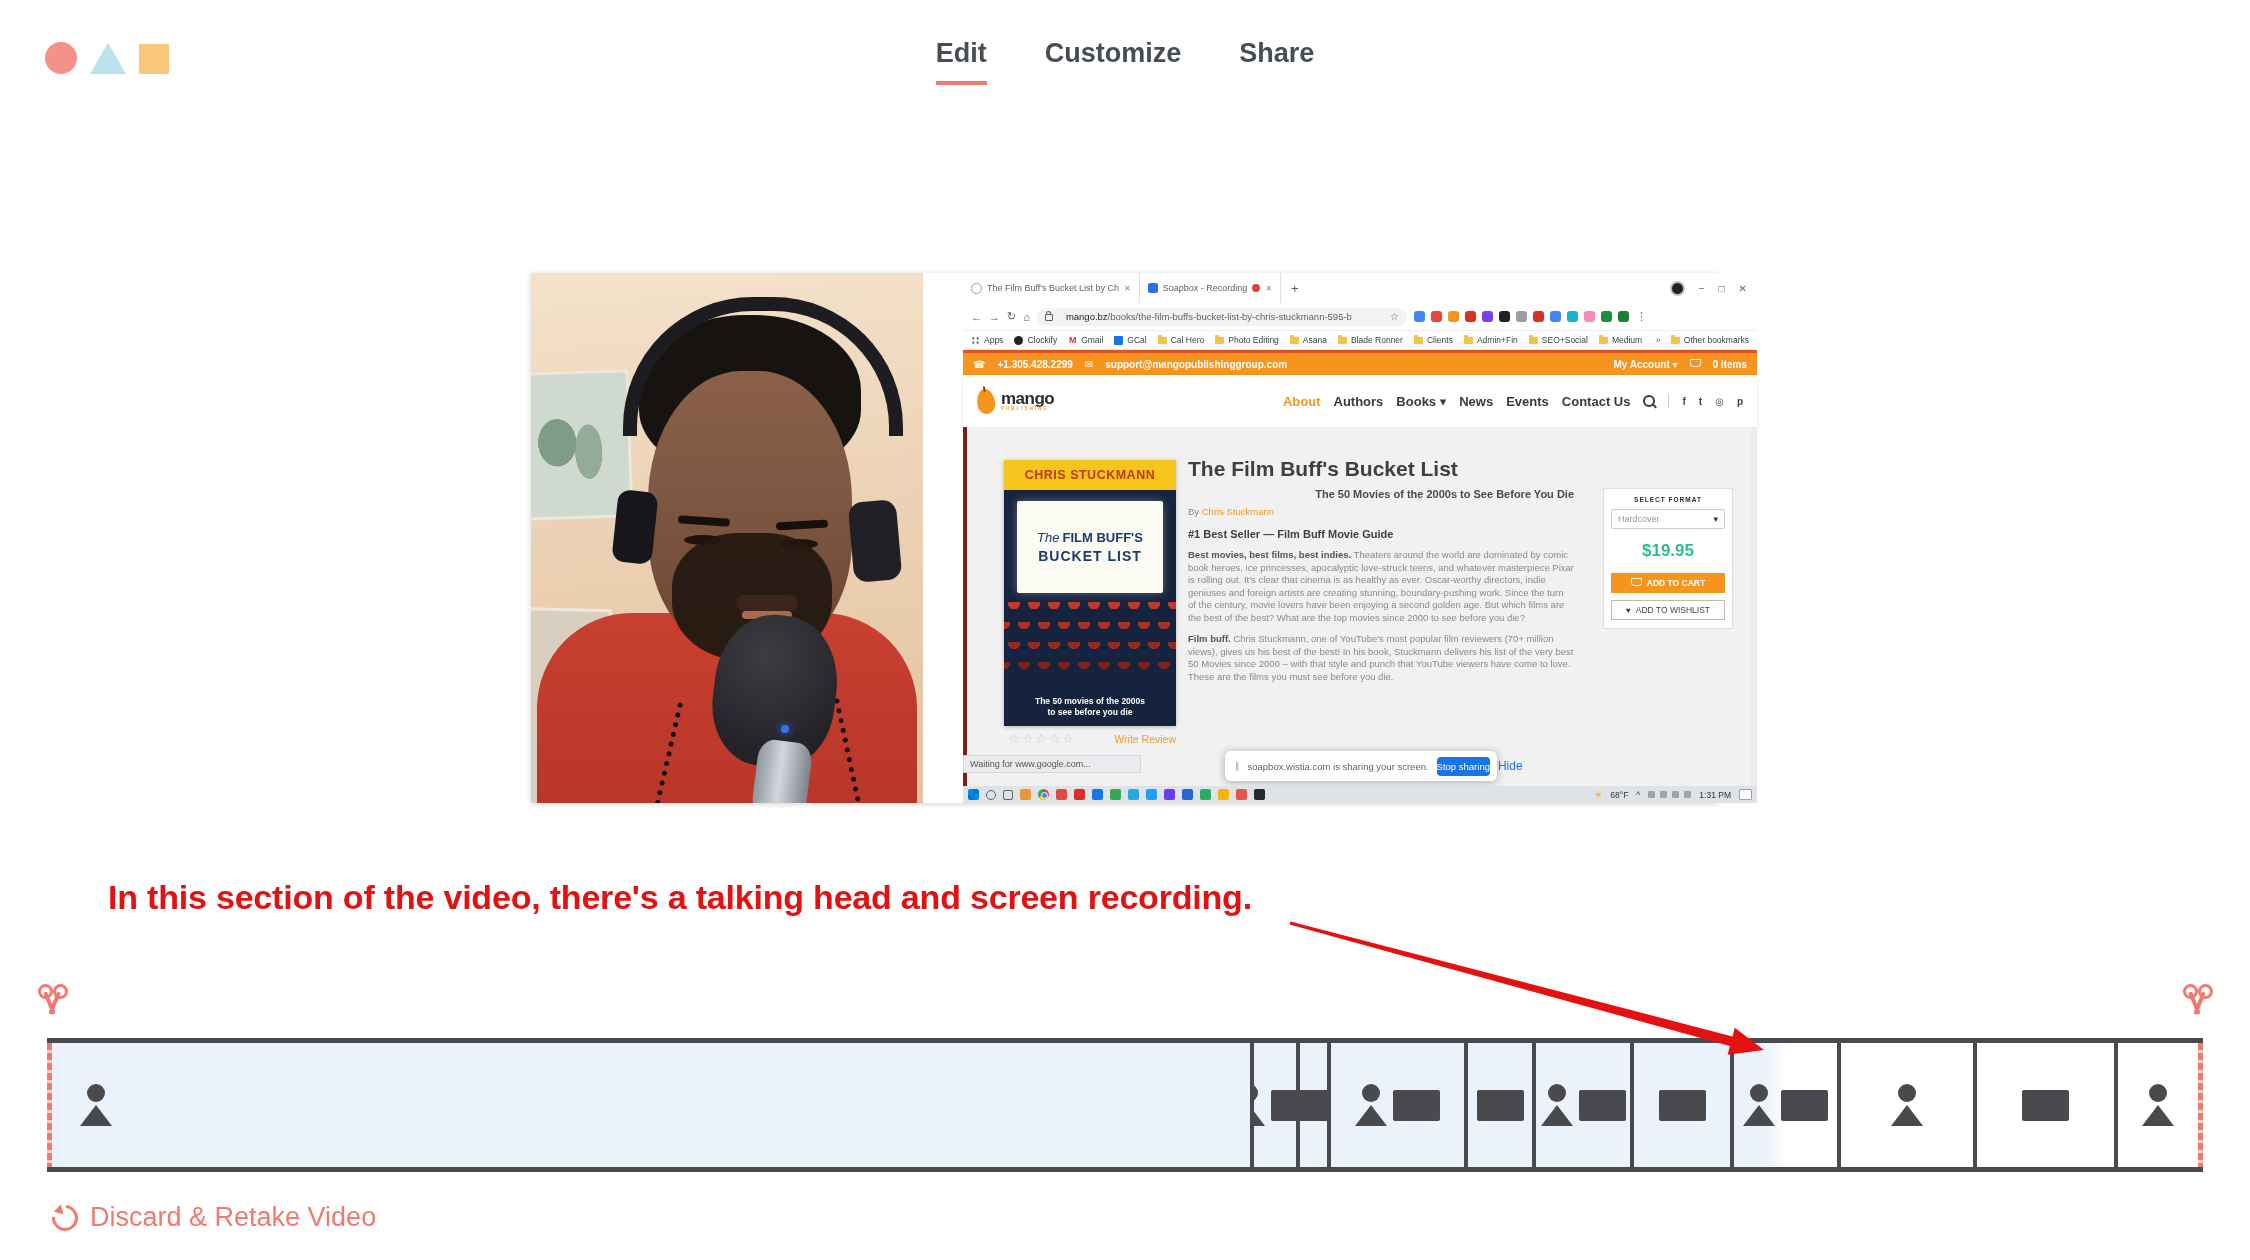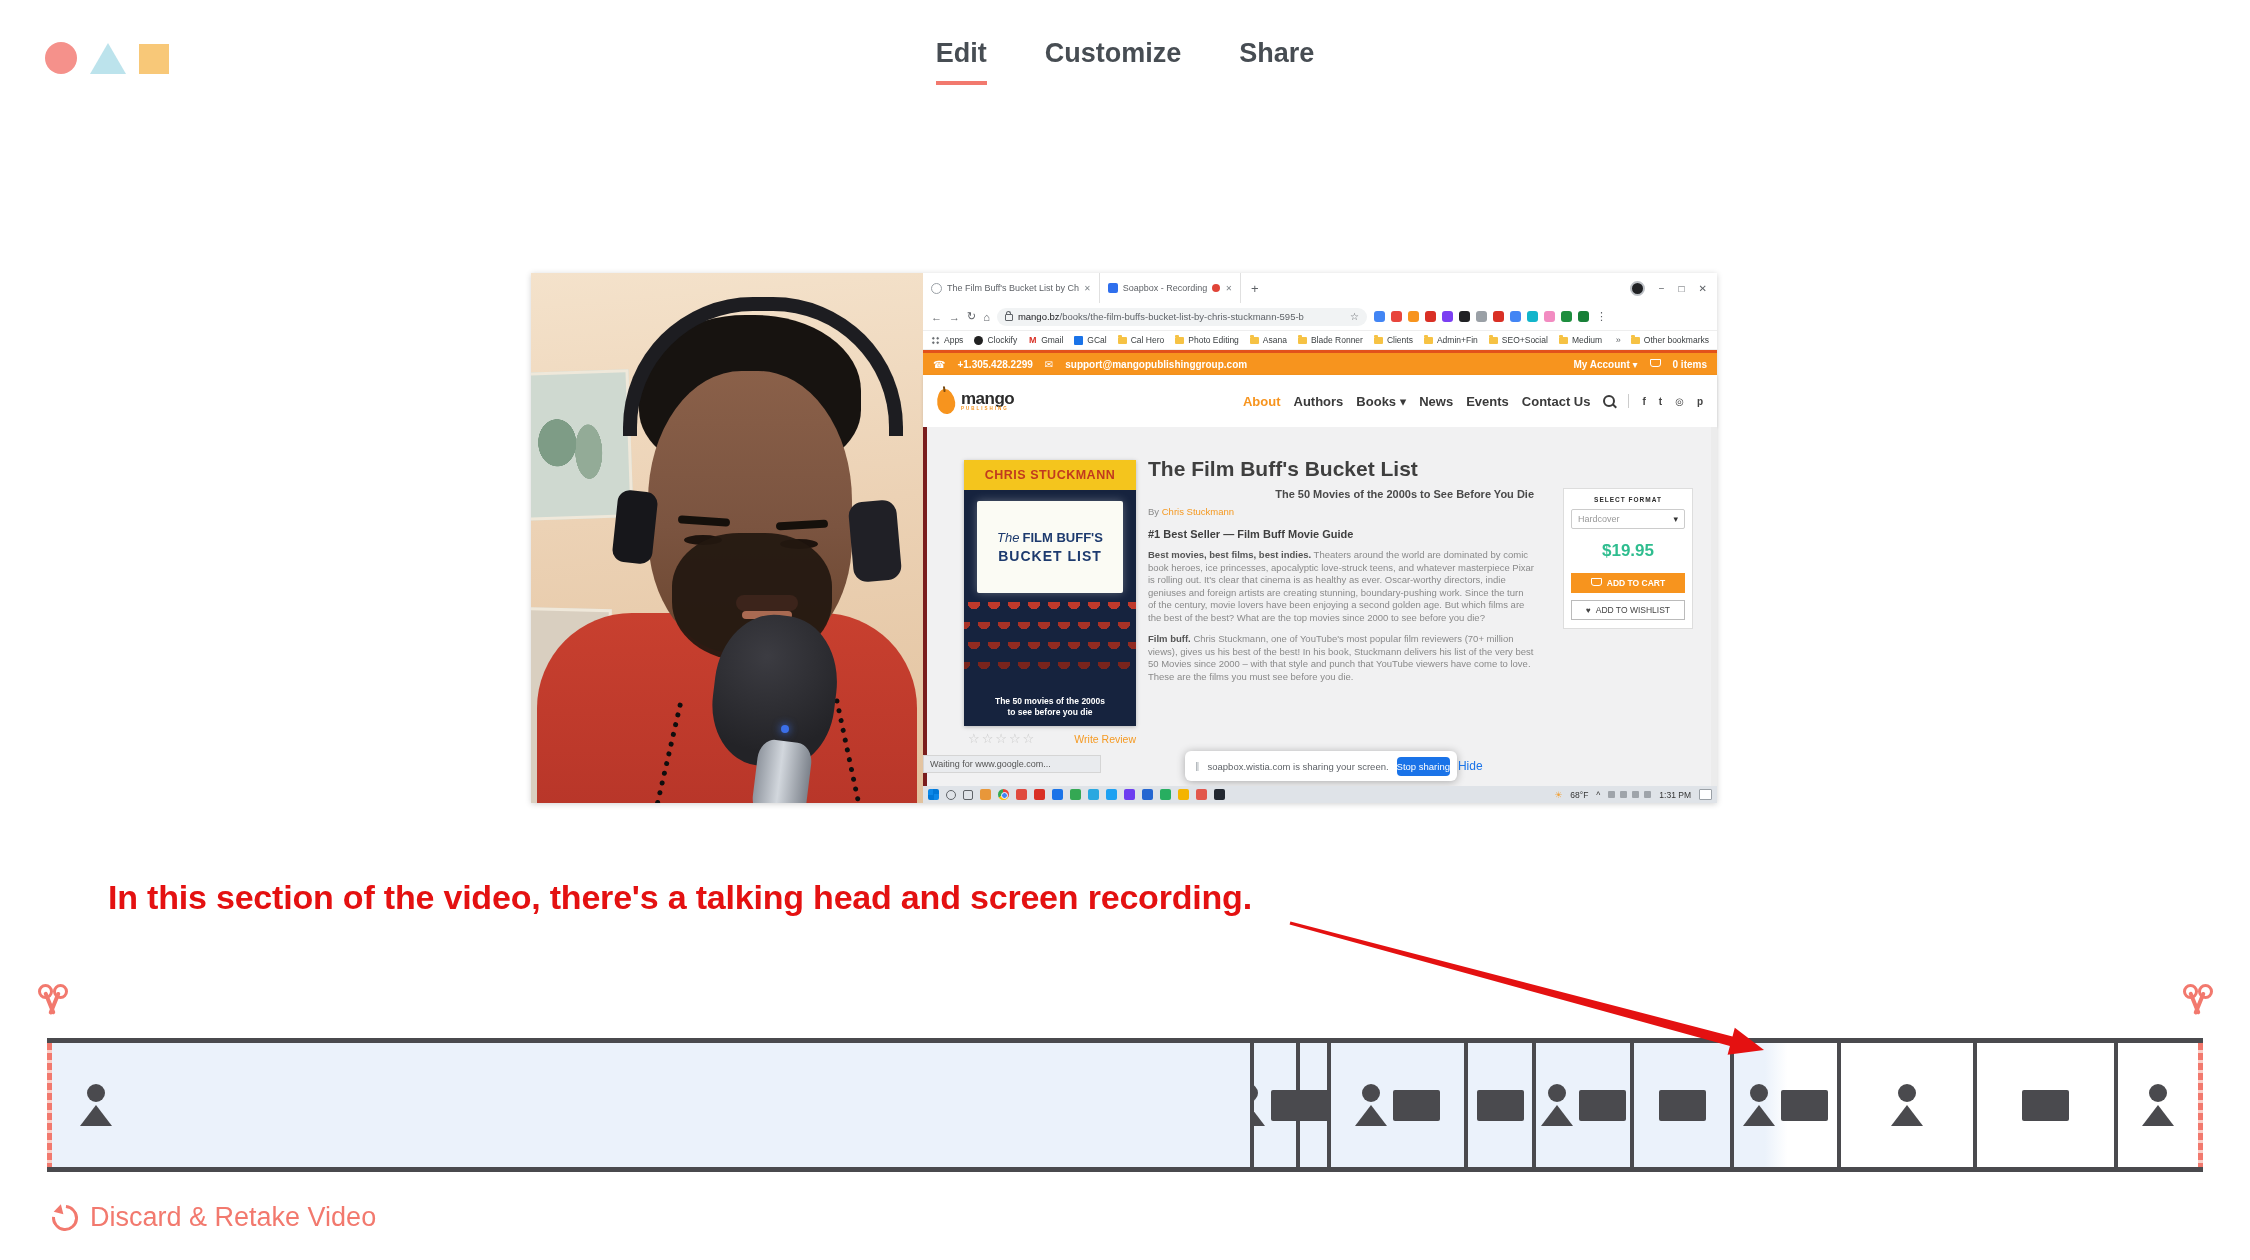--- a/index.html
+++ b/index.html
@@ -42,34 +42,34 @@
   .headband{position:absolute;left:92px;top:24px;width:252px;height:125px;border:14px solid #1d1d21;border-bottom:none;border-radius:130px 130px 0 0;}
   .cup-l{position:absolute;left:84px;top:218px;width:40px;height:72px;background:#17171b;border-radius:12px;transform:rotate(6deg);}
   .cup-r{position:absolute;left:320px;top:228px;width:48px;height:80px;background:#202026;border-radius:14px;transform:rotate(-5deg);}
   .strand-l{position:absolute;left:132px;top:428px;height:135px;border-left:5px dotted #0e0e0e;transform:rotate(13deg);}
   .strand-r{position:absolute;left:318px;top:424px;height:145px;border-left:5px dotted #0e0e0e;transform:rotate(-12deg);}
   .mic-foam{position:absolute;left:183px;top:342px;width:122px;height:152px;background:radial-gradient(circle at 40% 28%,#3c3c42,#232327 72%);border-radius:46% 46% 42% 42%;transform:rotate(7deg);}
   .mic-handle{position:absolute;left:224px;top:468px;width:54px;height:78px;background:linear-gradient(90deg,#8f959e,#d2d7dd 45%,#7c828b);border-radius:16px/20px;transform:rotate(7deg);}
   .mic-led{position:absolute;left:250px;top:452px;width:8px;height:8px;border-radius:50%;background:#3b6fe8;box-shadow:0 0 9px #3b6fe8;}
 
   
-  .browser{position:relative;width:794px;height:530px;background:#fff;flex:none;font-family:"Liberation Sans","DejaVu Sans",sans-serif;}
+  .browser{position:relative;width:794px;height:530px;background:#fff;flex:none;font-family:"Liberation Sans","DejaVu Sans",sans-serif;margin-left:40px;}
   .tabstrip{position:absolute;left:0;top:0;width:100%;height:30px;background:#fff;border-bottom:1px solid #e4e4e4;display:flex;align-items:center;}
   .tab{display:flex;align-items:center;gap:5px;height:100%;padding:0 8px;border-right:1px solid #e0e0e0;}
   .tab-title{font-size:9px;color:#5f6368;white-space:nowrap;overflow:hidden;}
   .tab .tclose{font-size:8px;color:#80868b;}
   .fav-ring{width:9px;height:9px;border:1.5px solid #9aa0a6;border-radius:50%;flex:none;}
   .fav-blue{width:10px;height:10px;background:#2f6fed;border-radius:2px;flex:none;}
   .rec-dot{width:8px;height:8px;border-radius:50%;background:#e04438;flex:none;}
   .newtab{font-size:13px;color:#5f6368;padding:0 10px;}
   .winctrl{margin-left:auto;display:flex;align-items:center;gap:14px;padding-right:10px;font-size:10px;color:#5f6368;}
   .avatar-dot{width:11px;height:11px;background:#202124;border-radius:50%;border:2px solid #bdc1c6;}
   .urlbar{position:absolute;left:0;top:30px;width:100%;height:28px;background:#fff;display:flex;align-items:center;gap:7px;padding:0 8px;box-sizing:border-box;border-bottom:1px solid #eee;}
   .nav-glyph{font-size:11px;color:#5f6368;}
-  .omnibox{flex:none;width:370px;height:18px;background:#f1f3f4;border-radius:10px;display:flex;align-items:center;gap:5px;padding:8px 8px;box-sizing:border-box;}
+  .omnibox{flex:none;width:370px;height:18px;background:#f1f3f4;border-radius:10px;display:flex;align-items:center;gap:13px;padding:8px 8px;box-sizing:border-box;}
   .lock{width:6px;height:5px;border:1.5px solid #5f6368;border-radius:1px;position:relative;margin-top:2px;}
   .lock:before{content:"";position:absolute;left:0.5px;top:-4px;width:3px;height:3px;border:1.5px solid #5f6368;border-bottom:none;border-radius:3px 3px 0 0;}
   .url-text{font-size:9.5px;color:#5f6368;white-space:nowrap;overflow:hidden;}
   .url-text b{color:#202124;font-weight:normal;}
   .omni-star{margin-left:auto;font-size:10px;color:#5f6368;}
   .ext-row{display:flex;align-items:center;gap:6px;}
   .ext-dot{width:11px;height:11px;border-radius:3px;}
   .bookmarks{position:absolute;left:0;top:58px;width:100%;height:19px;background:#fff;border-bottom:1px solid #eee;display:flex;align-items:center;gap:11px;padding:0 8px;box-sizing:border-box;}
   .bm-item{display:flex;align-items:center;gap:4px;font-size:8.5px;color:#3c4043;white-space:nowrap;}
   .bm-ic{width:9px;height:9px;flex:none;}

